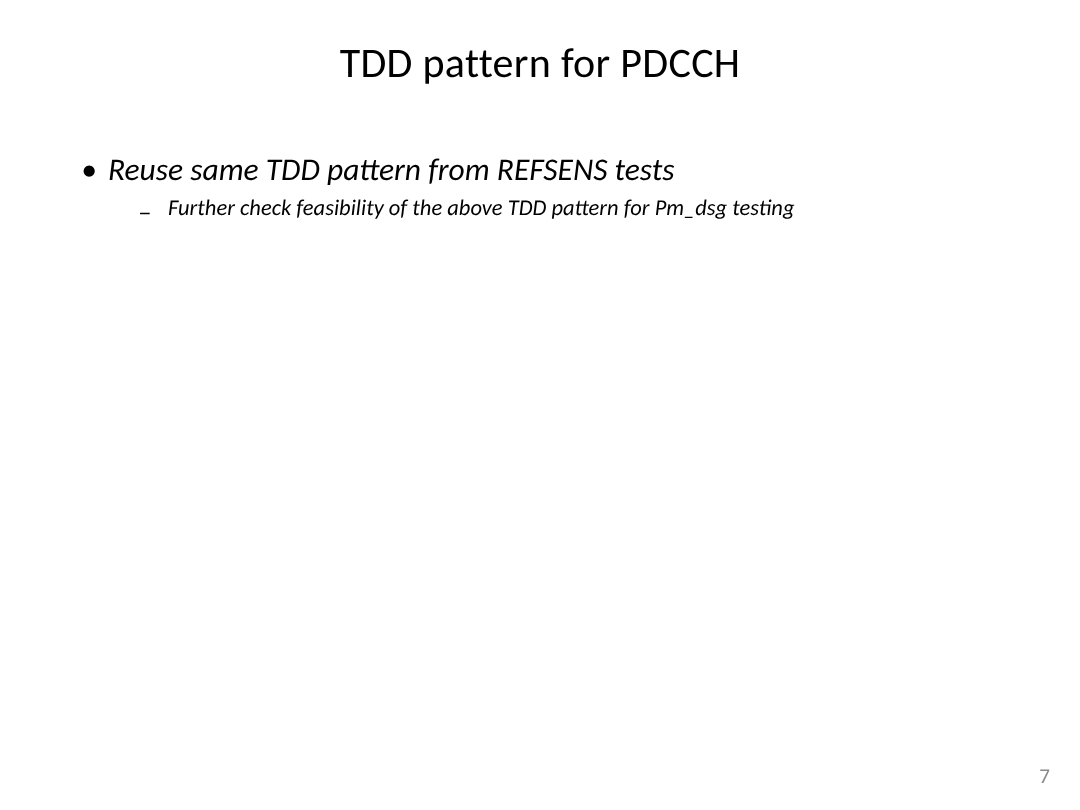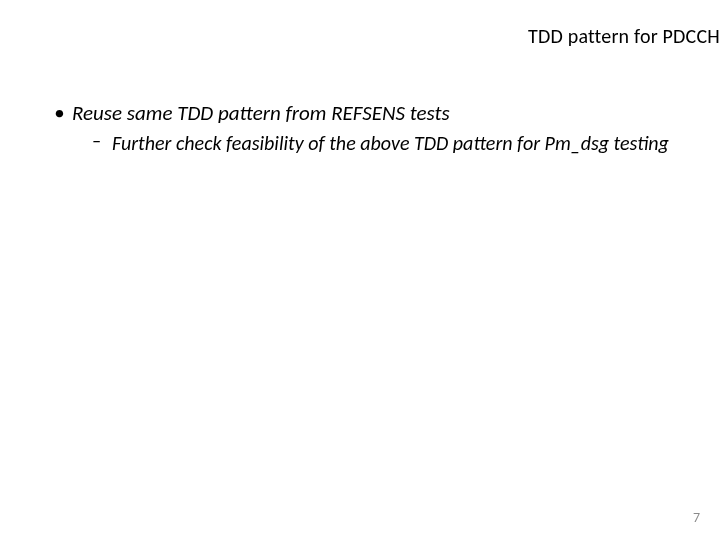--- a/index.html
+++ b/index.html
@@ -17,22 +17,22 @@
     width: 720px;
     height: 540px;
     position: relative;
     box-sizing: border-box;
   }
   .title {
     position: absolute;
     top: 24px;
     left: 0;
     width: 100%;
-    text-align: right;
-    font-size: 20px;
+    text-align: center;
+    font-size: 28px;
     font-weight: 400;
     letter-spacing: 0.2px;
   }
   .body {
     position: absolute;
     top: 100px;
     left: 50px;
     right: 50px;
   }
   ul.level1 {
@@ -56,21 +56,21 @@
     font-size: 21px;
   }
   ul.level2 {
     list-style: none;
     margin: 4px 0 0 0;
     padding: 0;
   }
   ul.level2 > li {
     position: relative;
     padding-left: 40px;
-    font-size: 20px;
+    font-size: 15px;
     line-height: 1.3;
   }
   ul.level2 > li::before {
     content: "–";
     position: absolute;
     left: 20px;
     top: 0;
     font-size: 18px;
   }
   .pagenum {

